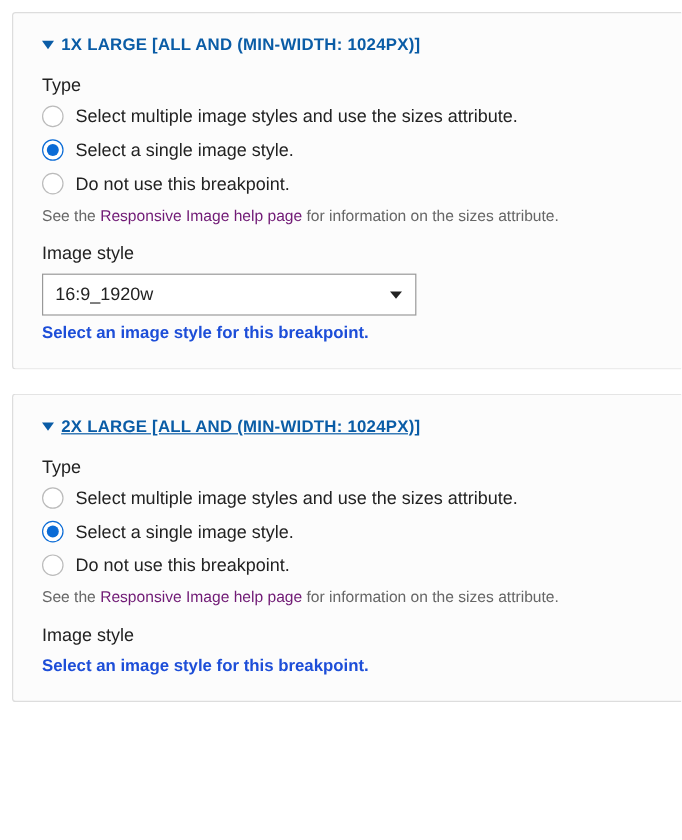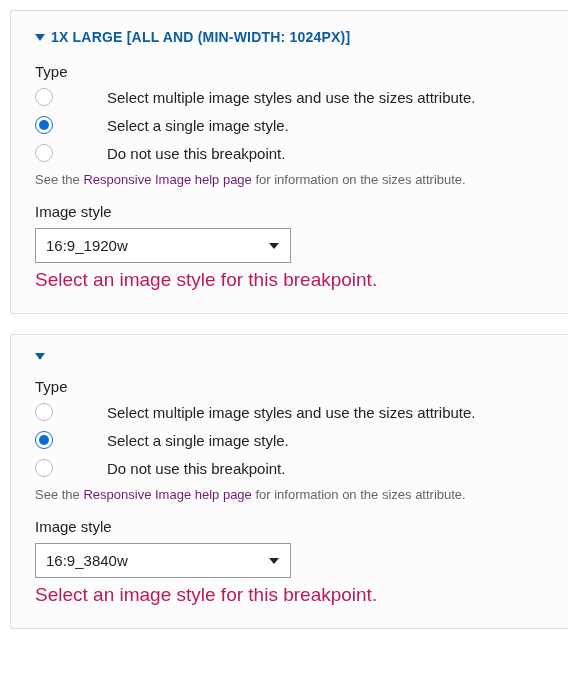--- a/index.html
+++ b/index.html
@@ -71,35 +71,34 @@
     }
     .radio-dot {
       width: 10px;
       height: 10px;
       border-radius: 50%;
       background: #0a6bd6;
     }
     .radio-label {
       font-size: 15px;
       color: #222;
-      margin-left: 44px;
     }
     .help-text {
       font-size: 13px;
       color: #666;
       margin-top: 4px;
       margin-bottom: 16px;
     }
     .help-text a {
       color: #701a75;
       text-decoration: none;
     }
     .select-wrap {
       position: relative;
-      width: 256px;
+      width: 312px;
       margin-bottom: 6px;
     }
     .select {
       width: 100%;
       border: 1px solid #999;
       background: #fff;
       padding: 8px 36px 8px 10px;
       font-size: 15px;
       color: #222;
       cursor: pointer;
@@ -116,22 +115,23 @@
       justify-content: center;
       pointer-events: none;
     }
     .select-caret-tri {
       width: 0; height: 0;
       border-left: 5px solid transparent;
       border-right: 5px solid transparent;
       border-top: 6px solid #222;
     }
     .desc-text {
-      font-size: 19px;
-      color: #be185d;
+      font-size: 14px;
+      color: #1d4ed8;
+      font-weight: bold;
     }
   </style>
 </head>
 <body>
 
 <div class="panel">
   <div class="panel-header">
     <span class="triangle"></span>
     <span class="panel-title">1X LARGE [ALL AND (MIN-WIDTH: 1024PX)]</span>
   </div>
@@ -163,20 +163,21 @@
     <span class="select-caret">
         <span class="select-caret-tri"></span>
       </span>
   </div>
   <div class="desc-text">Select an image style for this breakpoint.</div>
 </div>
 
 <div class="panel">
   <div class="panel-header">
     <span class="triangle"></span>
+    <span class="panel-title hovered">2X LARGE [ALL AND (MIN-WIDTH: 1024PX)]</span>
   </div>
 
   <div class="field-label">Type</div>
 
   <div class="radio-row">
     <span class="radio"></span>
     <span class="radio-label">Select multiple image styles and use the sizes attribute.</span>
   </div>
   <div class="radio-row">
     <span class="radio checked">
@@ -187,20 +188,14 @@
   <div class="radio-row">
     <span class="radio"></span>
     <span class="radio-label">Do not use this breakpoint.</span>
   </div>
 
   <div class="help-text">
     <span>See the </span><a href="#">Responsive Image help page</a><span> for information on the sizes attribute.</span>
   </div>
 
   <div class="field-label">Image style</div>
-  <div class="select-wrap">
-    <div class="select">16:9_3840w</div>
-    <span class="select-caret">
-        <span class="select-caret-tri"></span>
-      </span>
-  </div>
   <div class="desc-text">Select an image style for this breakpoint.</div>
 </div>
 
 </body></html>

